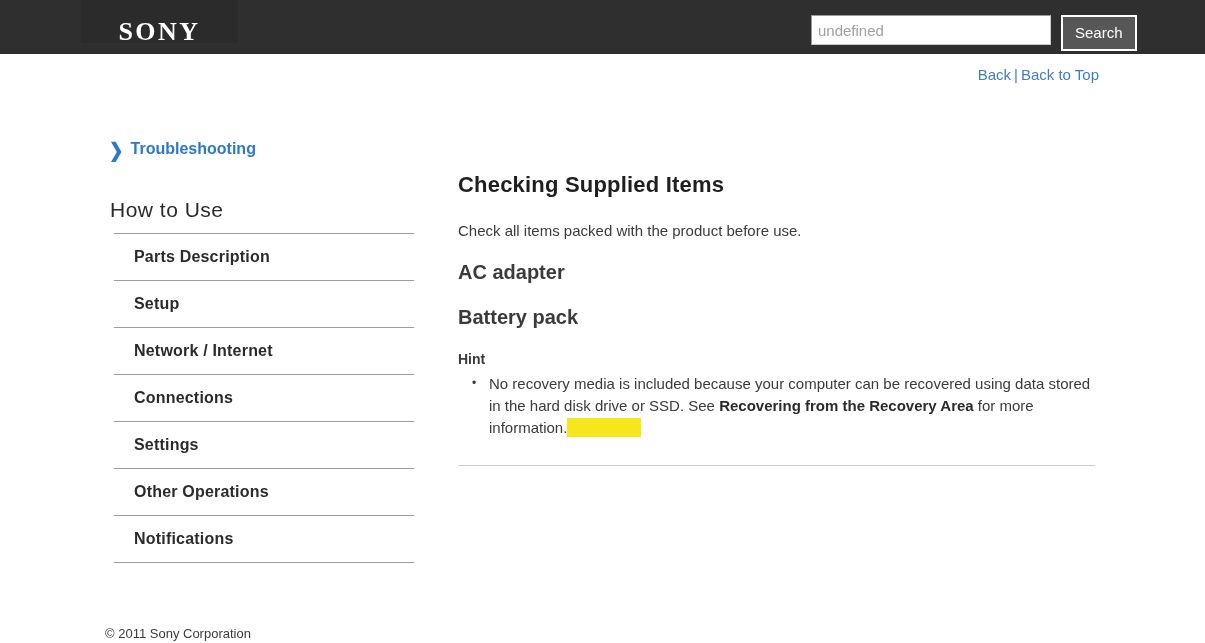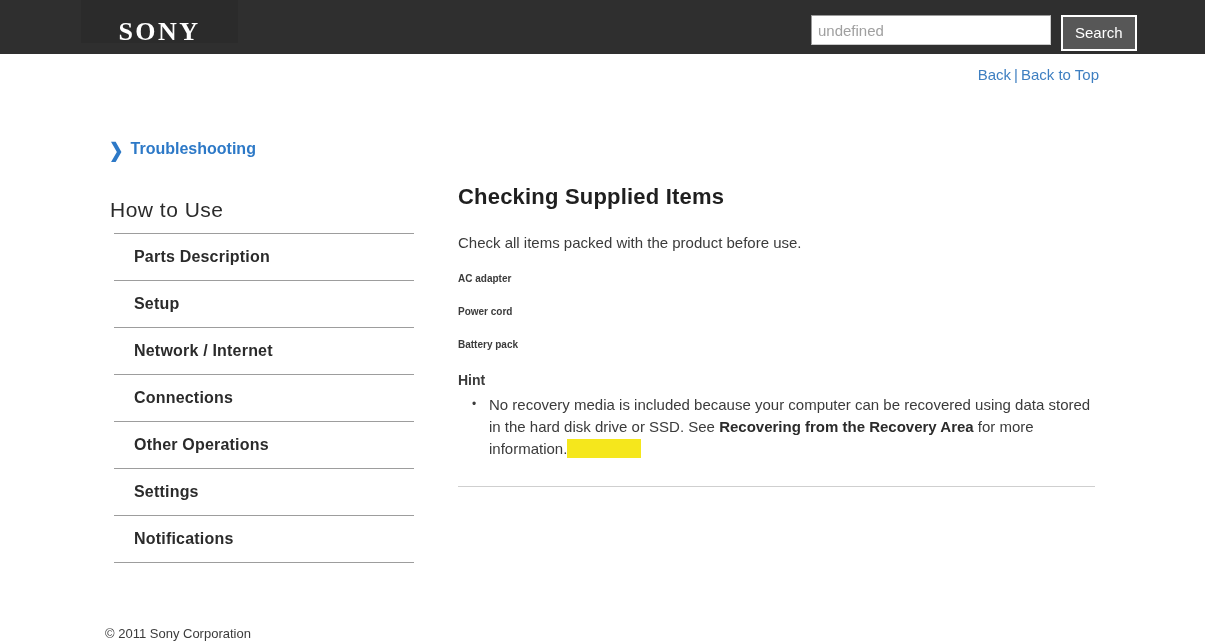--- a/index.html
+++ b/index.html
@@ -171,30 +171,30 @@
   .main {
     position: absolute;
     left: 458px;
     top: 172px;
     width: 637px;
   }
   .page-title {
     font-size: 22px;
     font-weight: bold;
     color: #1f1f1f;
-    margin: 12px 0 24px 0;
+    margin: 0 0 24px 0;
     letter-spacing: 0.2px;
   }
   .intro-text {
     font-size: 15px;
     color: #3b3b3b;
     margin: 0 0 22px 0;
   }
   .item-label {
-    font-size: 10px;
+    font-size: 20px;
     font-weight: bold;
     color: #3b3b3b;
     margin: 0 0 22px 0;
   }
   .hint-label {
     font-size: 14px;
     font-weight: bold;
     color: #3b3b3b;
     margin: 0 0 6px 0;
   }
@@ -271,32 +271,31 @@
     <span>Troubleshooting</span>
   </div>
 
   <div class="howto-title">How to Use</div>
 
   <ul class="nav-list">
     <li class="nav-item">Parts Description</li>
     <li class="nav-item">Setup</li>
     <li class="nav-item">Network / Internet</li>
     <li class="nav-item">Connections</li>
+    <li class="nav-item">Settings</li>
     <li class="nav-item">Other Operations</li>
-    <li class="nav-item">Settings</li>
     <li class="nav-item">Notifications</li>
   </ul>
 </div>
 
 <div class="main">
   <h1 class="page-title">Checking Supplied Items</h1>
   <p class="intro-text">Check all items packed with the product before use.</p>
 
   <p class="item-label">AC adapter</p>
-  <p class="item-label">Power cord</p>
   <p class="item-label">Battery pack</p>
 
   <p class="hint-label">Hint</p>
   <ul class="hint-list">
     <li class="hint-item"><span>No recovery media is included because your computer can be recovered using data stored in the hard disk drive or SSD. See </span><span class="bold-ref">Recovering from the Recovery Area</span><span> for more information.</span><span class="highlight-block"></span></li>
   </ul>
 
   <hr class="content-rule">
 </div>
 

